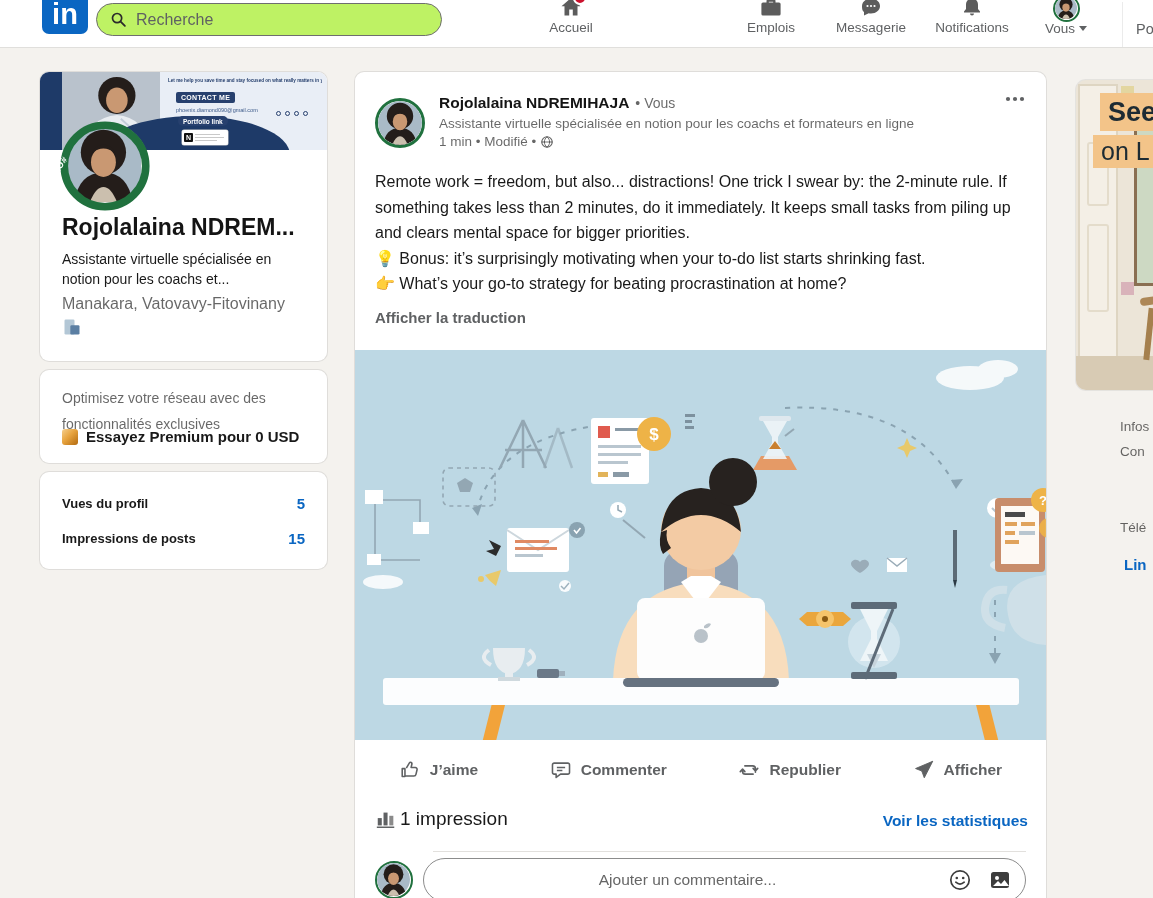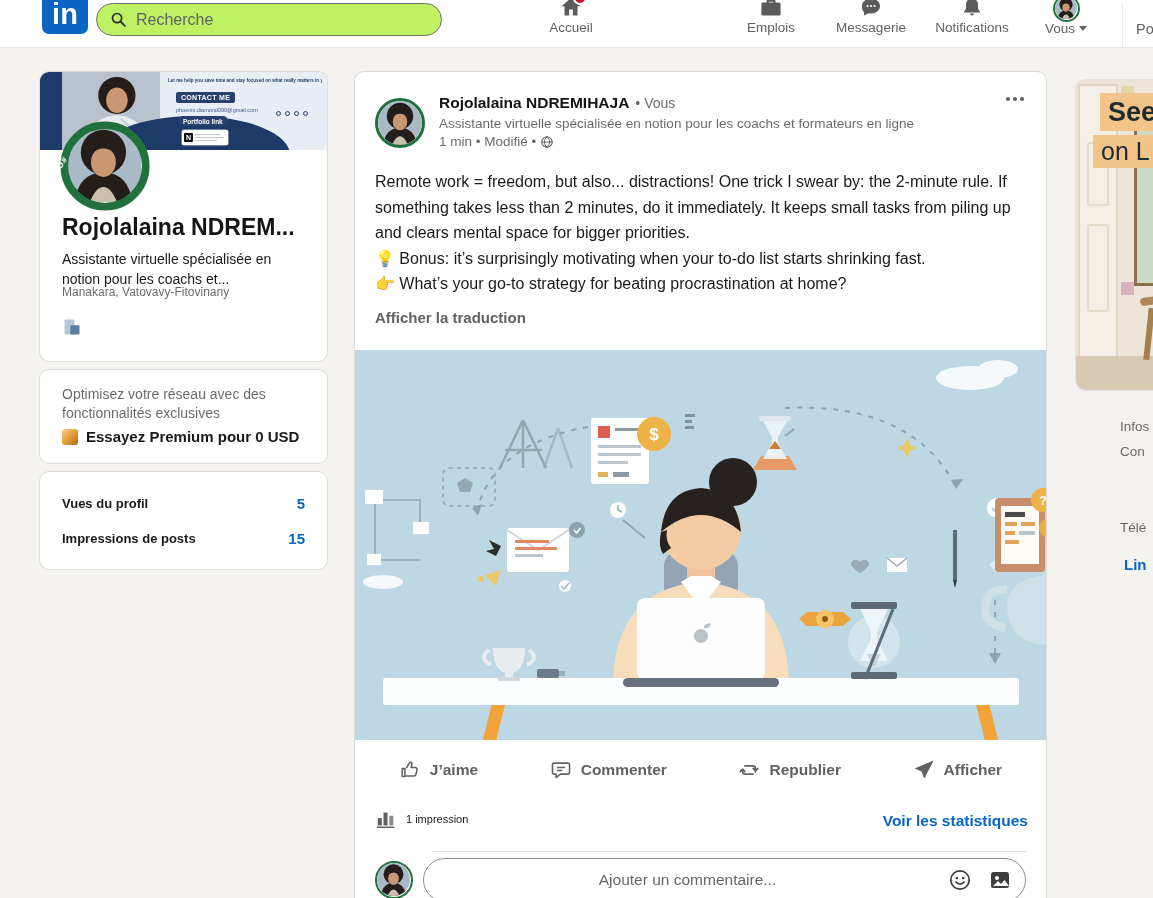--- a/index.html
+++ b/index.html
@@ -56,26 +56,26 @@
   .pb-notion { position:absolute; left:142px; top:58px; width:46px; height:15px; background:#fff;
                border-radius:2px; box-shadow:0 0 0 .5px #ccc; display:flex; align-items:center; padding:0 2px; gap:2px; }
   .pb-notion .nn { width:9px; height:9px; background:#111; color:#fff; font-size:7px; font-weight:bold;
                    display:flex; align-items:center; justify-content:center; border-radius:1px; }
   .pb-notion .nl { flex:1; }
   .pb-notion .nl i { display:block; height:1.5px; background:#c9c9c9; margin:1.5px 0; }
   .otw-avatar { position:absolute; left:19px; top:48px; cursor:pointer; }
   .p-name { position:absolute; left:22px; top:142px; right:14px; font-size:23px; font-weight:bold;
             color:rgba(0,0,0,.92); white-space:nowrap; overflow:hidden; cursor:pointer; }
   .p-headline { position:absolute; left:22px; top:177px; width:248px; font-size:14px; line-height:20px; color:rgba(0,0,0,.9); }
-  .p-location { position:absolute; left:22px; top:213px; font-size:12px; color:rgba(0,0,0,.6); }
+  .p-location { position:absolute; left:22px; top:223px; font-size:16px; color:rgba(0,0,0,.6); }
   .p-company { position:absolute; left:22px; top:245px; width:20px; height:20px; cursor:pointer; }
 
   
   .premium-card { left:40px; top:370px; width:287px; height:93px; }
-  .pr-text { position:absolute; left:22px; top:15px; width:243px; font-size:14px; line-height:19px; color:rgba(0,0,0,.6); }
+  .pr-text { position:absolute; left:22px; top:15px; width:243px; font-size:14px; line-height:26px; color:rgba(0,0,0,.6); }
   .pr-cta { position:absolute; left:22px; top:58px; display:flex; align-items:center; gap:8px; cursor:pointer; }
   .gold-sq { width:16px; height:16px; border-radius:3px;
              background:linear-gradient(135deg,#f5cf8e 0%,#e7a33e 45%,#b26a10 100%); }
   .pr-cta span { font-size:15px; font-weight:bold; color:rgba(0,0,0,.9); }
 
   
   .stats-card { left:40px; top:472px; width:287px; height:97px; }
   .st-row { position:absolute; left:22px; right:22px; display:flex; justify-content:space-between;
             align-items:center; cursor:pointer; }
   .st-row.r0 { top:23px; } .st-row.r1 { top:58px; }
@@ -95,22 +95,22 @@
   .ph-menu { position:absolute; right:14px; top:12px; width:34px; height:30px; display:flex;
              align-items:center; justify-content:center; cursor:pointer; border-radius:50%; }
   .post-text { position:absolute; left:20px; top:97px; width:652px; font-size:16px; line-height:25.5px;
                color:rgba(0,0,0,.9); }
   .translation { position:absolute; left:20px; top:237px; font-size:15px; font-weight:bold; color:#5f6163; cursor:pointer; }
   .post-illustration { position:absolute; left:0; top:278px; width:691px; height:390px; display:block; cursor:pointer; }
   .actions { position:absolute; left:8px; right:8px; top:672px; height:52px; display:flex;
              justify-content:space-around; align-items:center; }
   .action { display:flex; align-items:center; gap:9px; padding:12px 14px; border:none; background:none;
             font-family:inherit; font-size:15.5px; font-weight:bold; color:#5f6163; cursor:pointer; border-radius:4px; }
-  .impress { position:absolute; left:20px; top:736px; display:flex; align-items:center; gap:9px;
-             font-size:11px; color:rgba(0,0,0,.9); cursor:pointer; }
+  .impress { position:absolute; left:20px; top:736px; display:flex; align-items:center; gap:3px;
+             font-size:19px; color:rgba(0,0,0,.9); cursor:pointer; }
   .stats-link { position:absolute; right:18px; top:740px; font-size:15.5px; font-weight:bold; color:#0a66c2; cursor:pointer; }
   .c-divider { position:absolute; left:78px; right:20px; top:779px; border-top:1px solid #e2e0dd; }
   .comment-row { position:absolute; left:20px; right:20px; top:786px; display:flex; align-items:center; gap:10px; }
   .cm-avatar { width:38px; height:38px; flex:0 0 auto; cursor:pointer; }
   .cm-pill { flex:1; height:44px; border:1px solid #8c8c8c; border-radius:22px; display:flex;
              align-items:center; padding:0 12px 0 18px; gap:14px; background:#fff; }
   .cm-pill input { flex:1; border:none; outline:none; font-family:inherit; font-size:15.5px; background:transparent;text-align:center; }
   .cm-pill input::placeholder { color:#666; }
   .cm-icon { width:26px; height:26px; display:flex; align-items:center; justify-content:center; cursor:pointer; }
 

